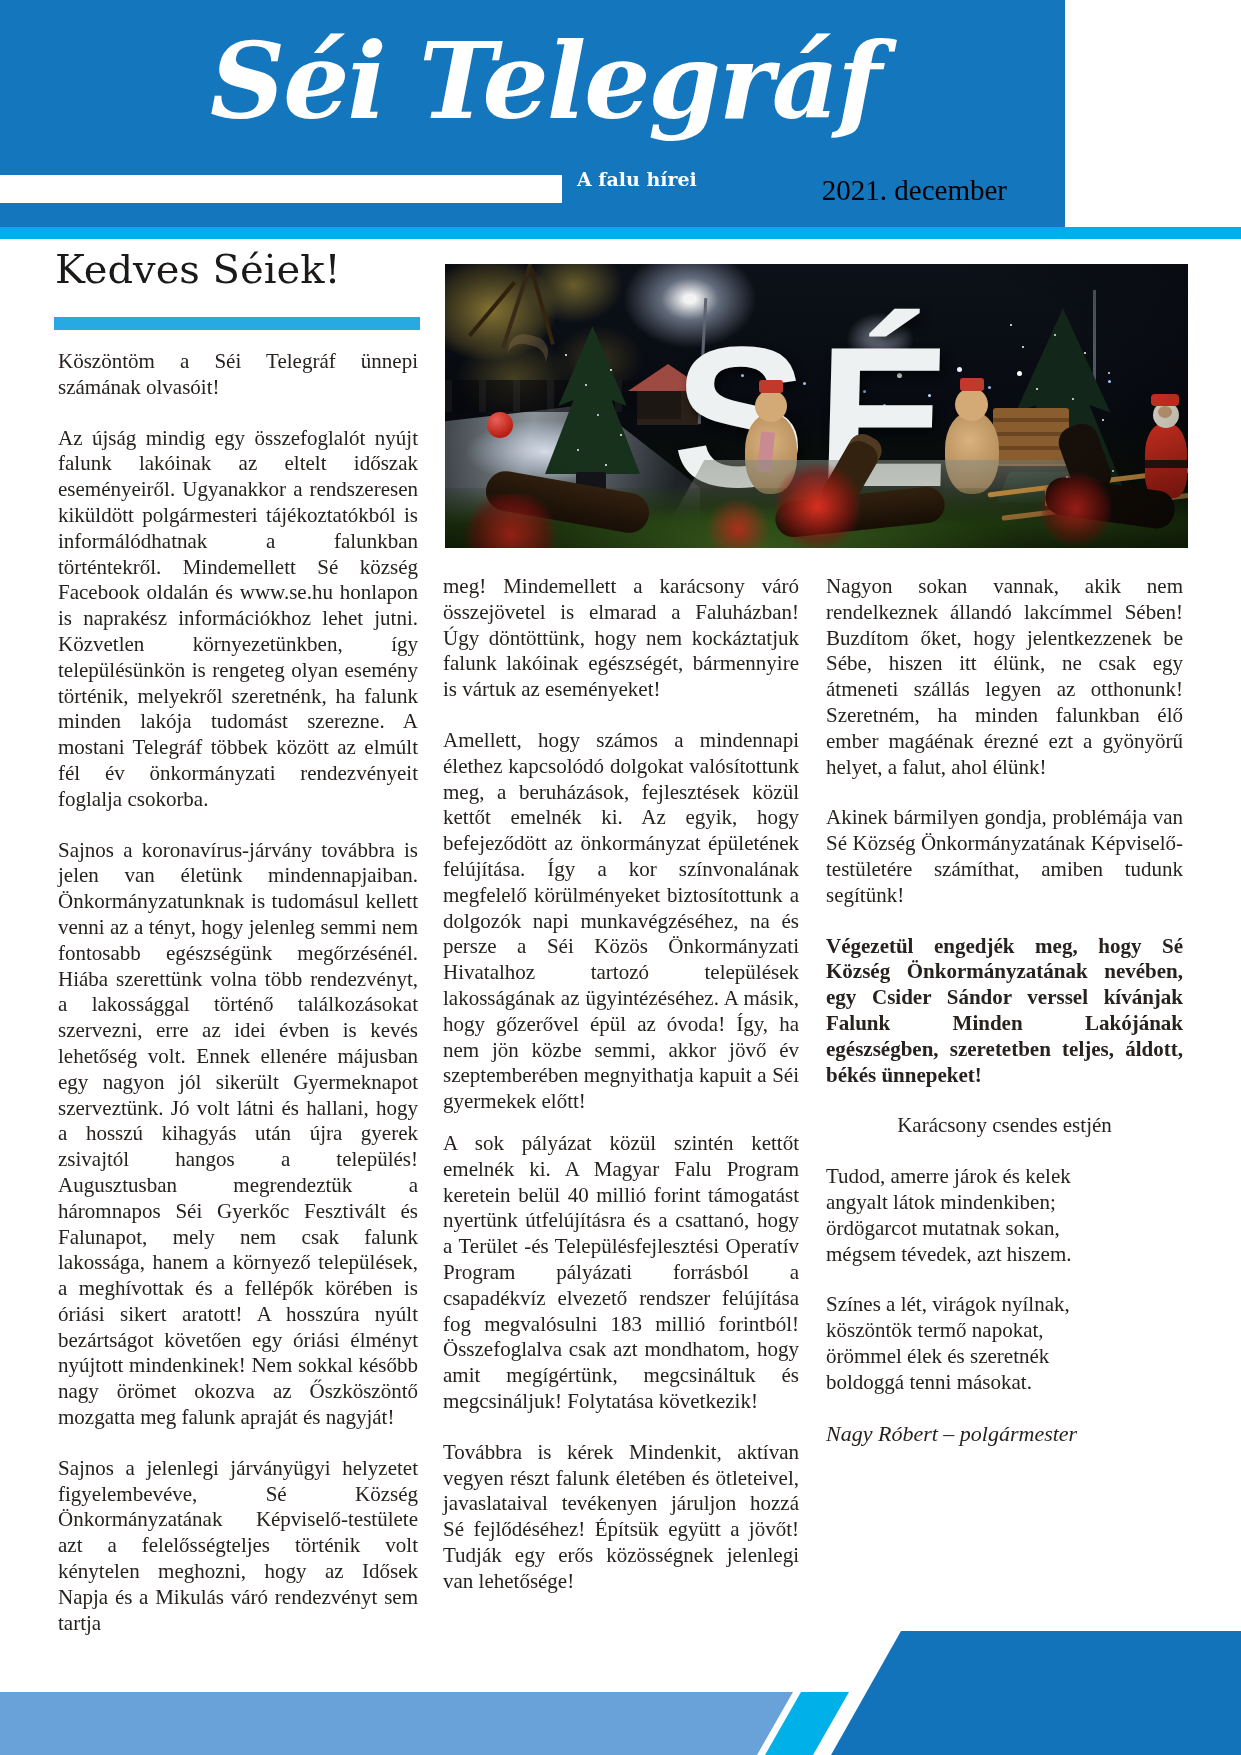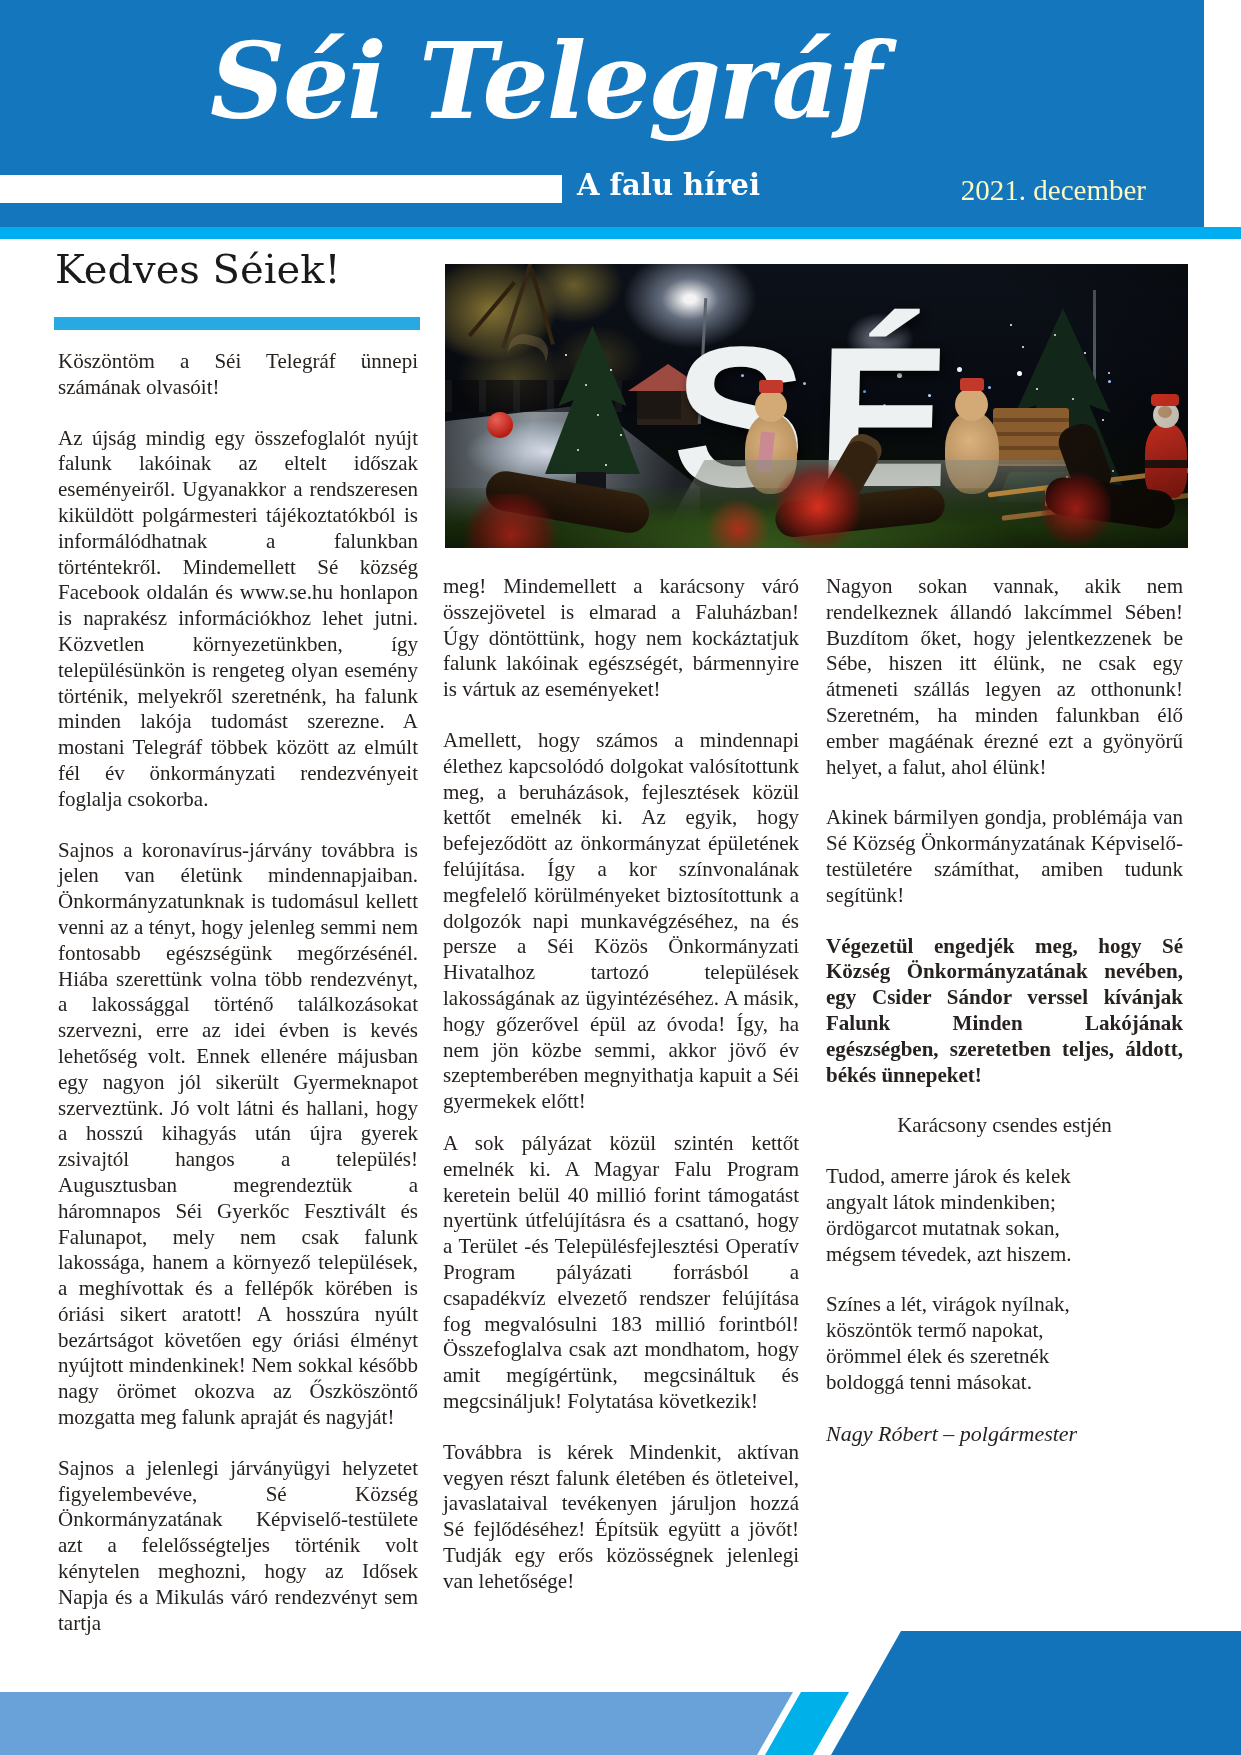--- a/index.html
+++ b/index.html
@@ -1,29 +1,29 @@
 <!DOCTYPE html>
 <html lang="hu"><head>
 <meta charset="utf-8">
 <style>
   html,body{margin:0;padding:0;background:#ffffff;}
   .page{position:relative;width:1241px;height:1755px;background:#fff;overflow:hidden;
         font-family:"Liberation Serif",serif;color:#262220;}
 
   
-  .masthead{position:absolute;left:0;top:0;width:1204px;height:227px;background:#1476bd;}
+  .masthead{position:absolute;left:0;top:0;width:1048px;height:227px;background:#1476bd;padding-left:17px;}
   .masthead-title{position:absolute;left:170px;top:2px;width:750px;height:170px;
         font-family:"DejaVu Serif",serif;font-style:italic;font-weight:bold;
         font-size:104px;line-height:160px;color:#ffffff;text-align:center;
         letter-spacing:-2px;white-space:nowrap;}
   .masthead-whitebar{position:absolute;left:0;top:175px;width:562px;height:28px;background:#ffffff;}
   .masthead-tagline{position:absolute;left:577px;top:168px;
-        font-family:"DejaVu Serif",serif;font-weight:bold;font-size:29px;color:#ffffff;white-space:nowrap;}
+        font-family:"DejaVu Serif",serif;font-weight:bold;font-size:19px;color:#ffffff;white-space:nowrap;}
   .masthead-date{position:absolute;right:58px;top:174px;
-        font-size:29px;color:#fef9c3;white-space:nowrap;}
+        font-size:29px;color:#000000;white-space:nowrap;}
   .cyan-strip{position:absolute;left:0;top:227px;width:1241px;height:12px;background:#00aeef;}
 
   
   .greeting-heading{position:absolute;left:55px;top:246px;margin:0;
         font-family:"DejaVu Serif",serif;font-weight:normal;font-size:40px;color:#1c1a19;}
   .heading-underline{position:absolute;left:54px;top:317px;width:366px;height:13px;background:#29a9e1;}
 
   
   .col{position:absolute;text-align:justify;font-size:21px;line-height:25.8px;color:#27221f;}
   .col p{margin:16px 0 25px 0;}

